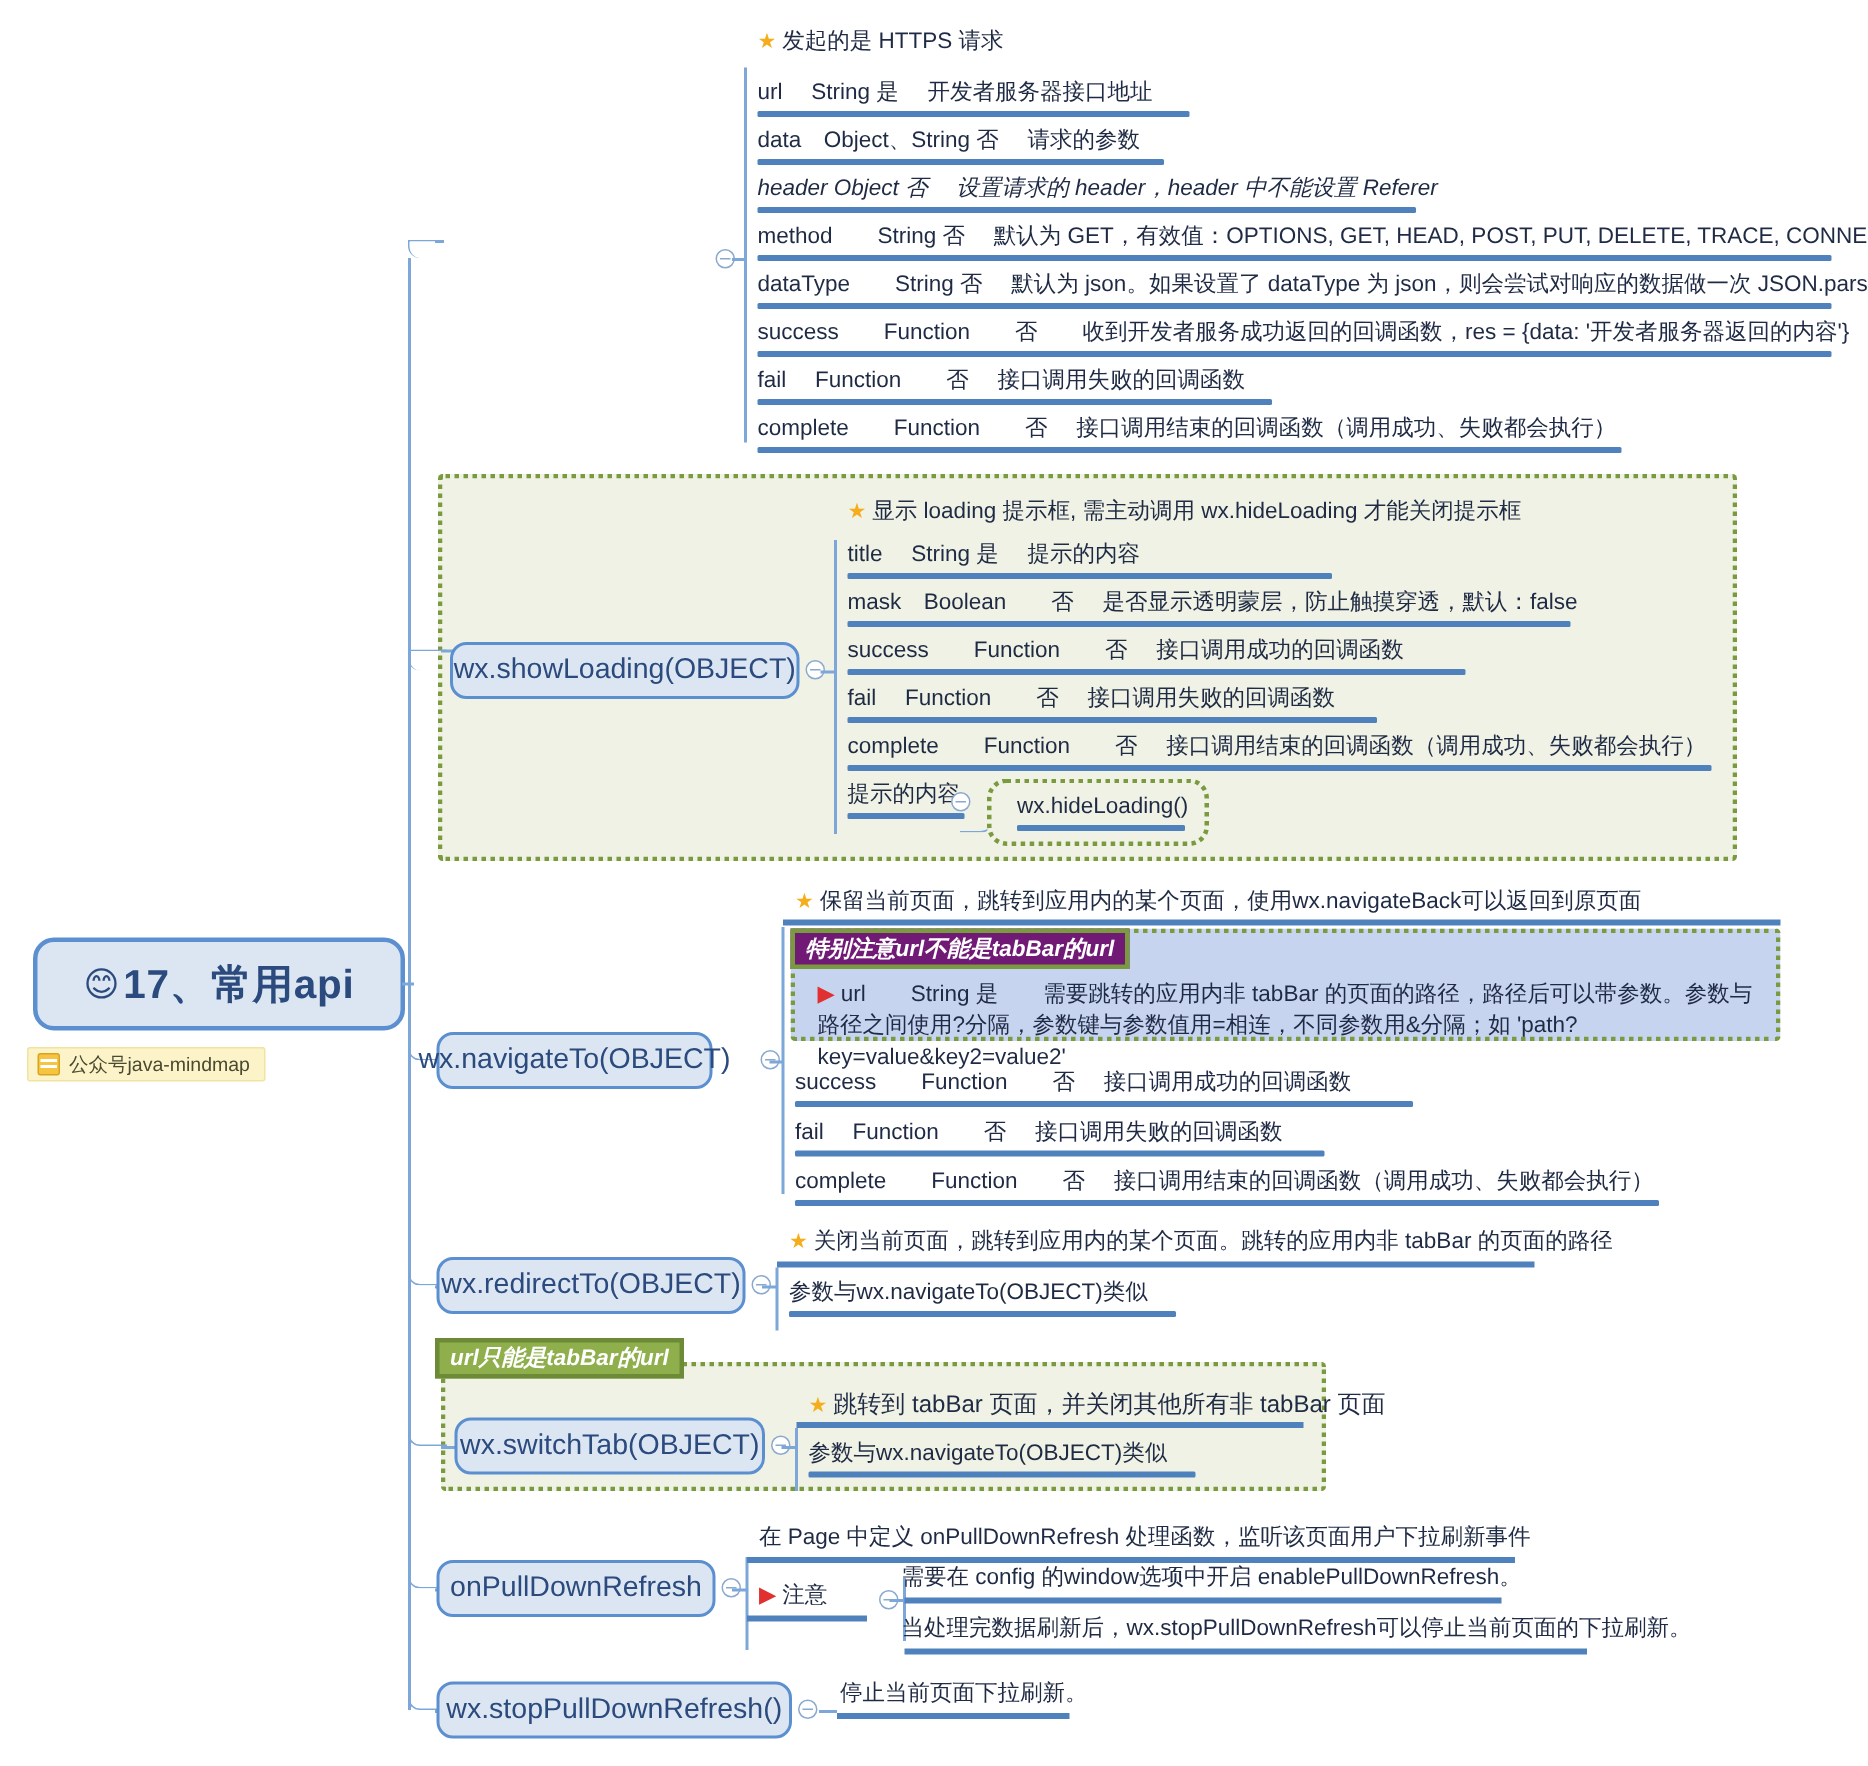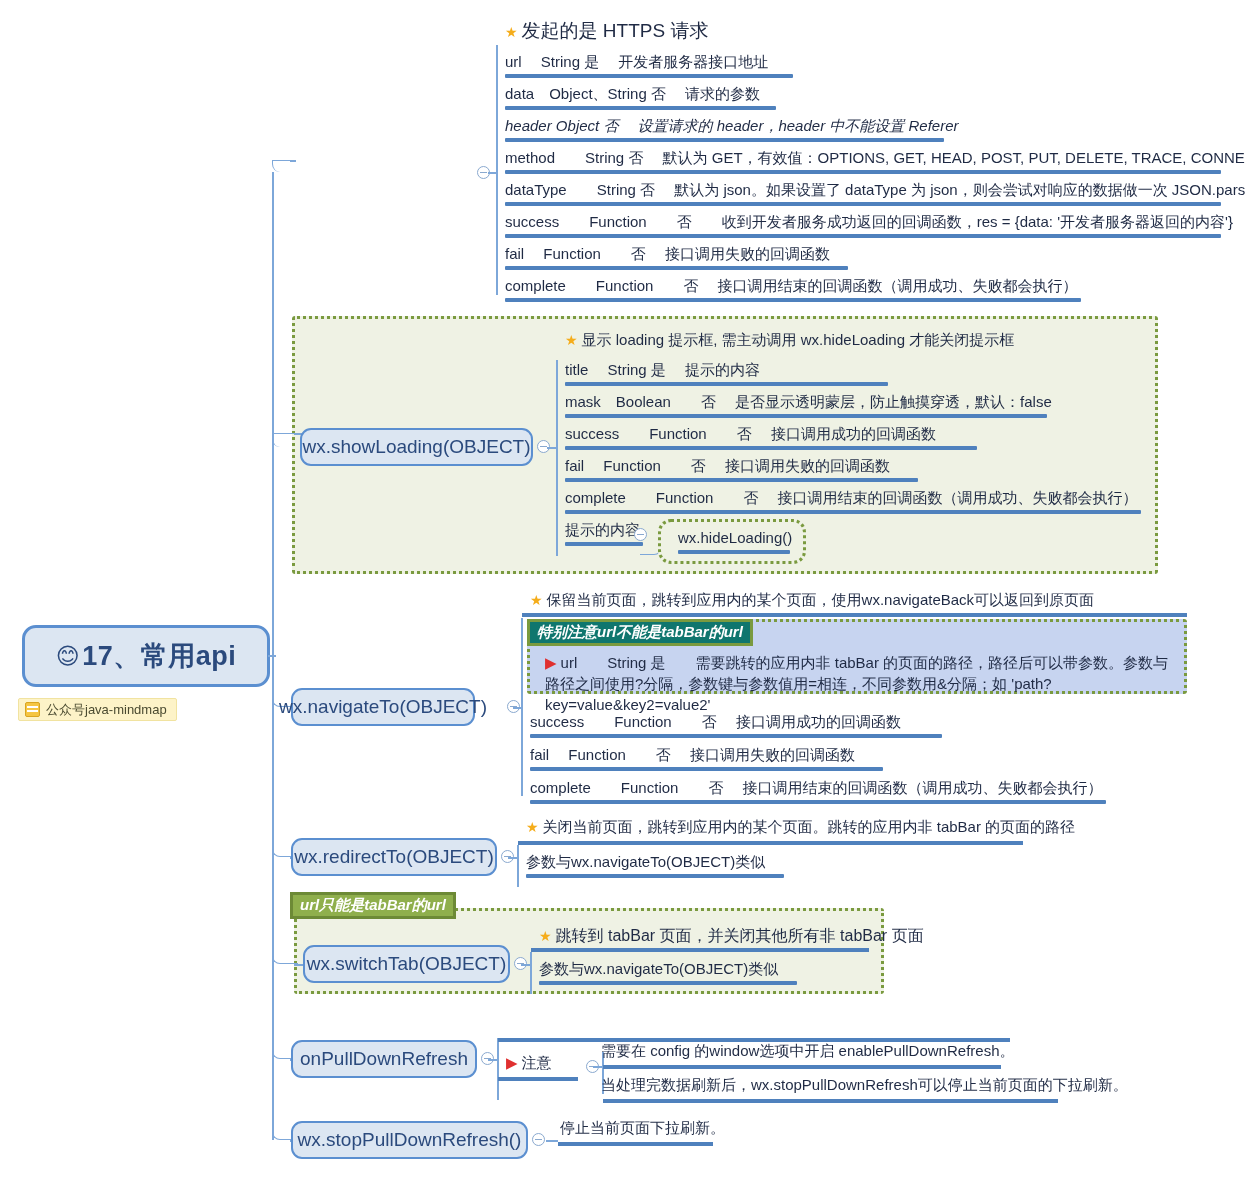--- a/index.html
+++ b/index.html
@@ -68,21 +68,21 @@
   }
   .grp-green-round{
     background:#eff2e4;border:3px dotted #7a9a3f;border-radius:13px;
   }
   .grp-blue{
     background:#c7d4f0;border:3px dotted #7a9a3f;border-radius:3px;
   }
 
   
   .tag-blue{
-    background:#0f766e;border:3px solid #7a9a3f;
+    background:#701a75;border:3px solid #7a9a3f;
     color:#ffffff;font-style:italic;font-weight:bold;font-size:15px;
     display:flex;align-items:center;padding:0 7px;white-space:nowrap;
   }
   .tag-green{
     background:#8faf4c;border:3px solid #6d8a36;
     color:#ffffff;font-style:italic;font-weight:bold;font-size:15px;
     display:flex;align-items:center;padding:0 7px;white-space:nowrap;
   }
 </style>
 </head>
@@ -104,21 +104,21 @@
 
   <div class="abs elbow-up" style="left:272px;top:160px;width:20px;height:12px;border-radius:0 0 0 8px;"></div>
   <div class="abs hline" style="left:290px;top:160px;width:6px;"></div>
 
   <div class="abs toggle" style="left:477px;top:166px;"></div>
 
   <div class="abs vline" style="left:496px;top:45px;height:250px;"></div>
   <div class="abs hline" style="left:488px;top:172px;width:9px;"></div>
 
   <div class="abs" style="left:505px;top:18px;">
-    <span class="star">★</span><span style="font-size:19px;">发起的是 HTTPS 请求</span>
+    <span class="star">★</span><span style="font-size:15px;">发起的是 HTTPS 请求</span>
   </div>
 
   <div class="abs leaf" style="left:497px;top:84px;width:283px;">
     <span>data Object、String 否  请求的参数</span><span class="ul"></span>
   </div>
   <div class="abs leaf" style="left:497px;top:52px;width:300px;">
     <span>url  String 是  开发者服务器接口地址</span><span class="ul"></span>
   </div>
   <div class="abs leaf" style="left:497px;top:116px;width:451px;font-style:italic;">
     <span>header Object 否  设置请求的 header，header 中不能设置 Referer</span><span class="ul"></span>
@@ -266,20 +266,23 @@
   <div class="abs hline" style="left:290px;top:1059px;width:8px;"></div>
 
   <div class="abs node" style="left:291px;top:1040px;width:186px;height:38px;">
     <span>onPullDownRefresh</span>
   </div>
   <div class="abs toggle" style="left:481px;top:1052px;"></div>
 
   <div class="abs vline" style="left:497px;top:1038px;height:62px;"></div>
   <div class="abs hline" style="left:488px;top:1059px;width:10px;"></div>
 
+  <div class="abs" style="left:506px;top:1015px;font-size:15px;">
+    <span>在 Page 中定义 onPullDownRefresh 处理函数，监听该页面用户下拉刷新事件</span>
+  </div>
   <div class="abs" style="left:498px;top:1038px;width:512px;height:4px;background:#4f81bd;"></div>
 
   <div class="abs" style="left:506px;top:1054px;font-size:15px;">
     <span class="flag">▶</span><span>注意</span>
   </div>
   <div class="abs" style="left:498px;top:1077px;width:80px;height:4px;background:#4f81bd;"></div>
   <div class="abs toggle" style="left:586px;top:1060px;"></div>
 
   <div class="abs vline" style="left:602px;top:1052px;height:42px;"></div>
 

